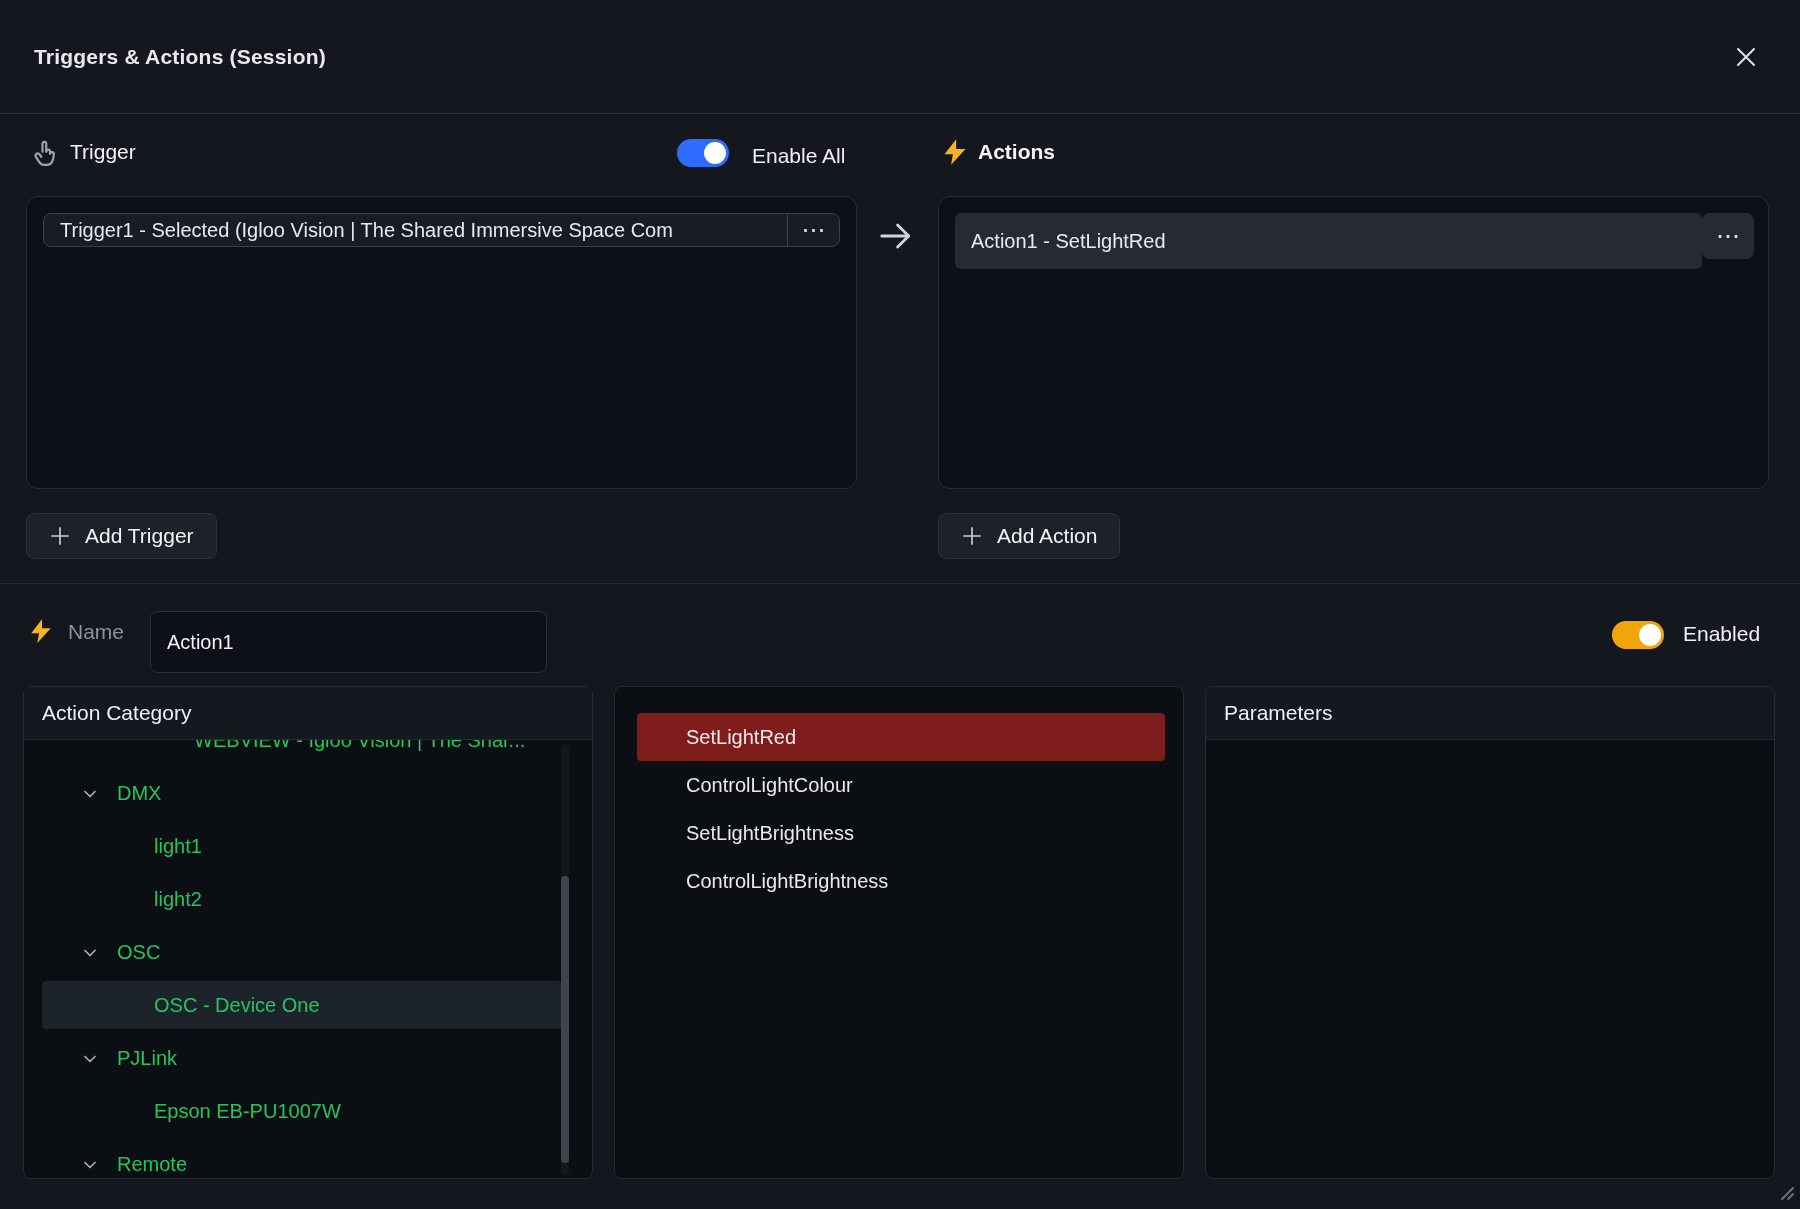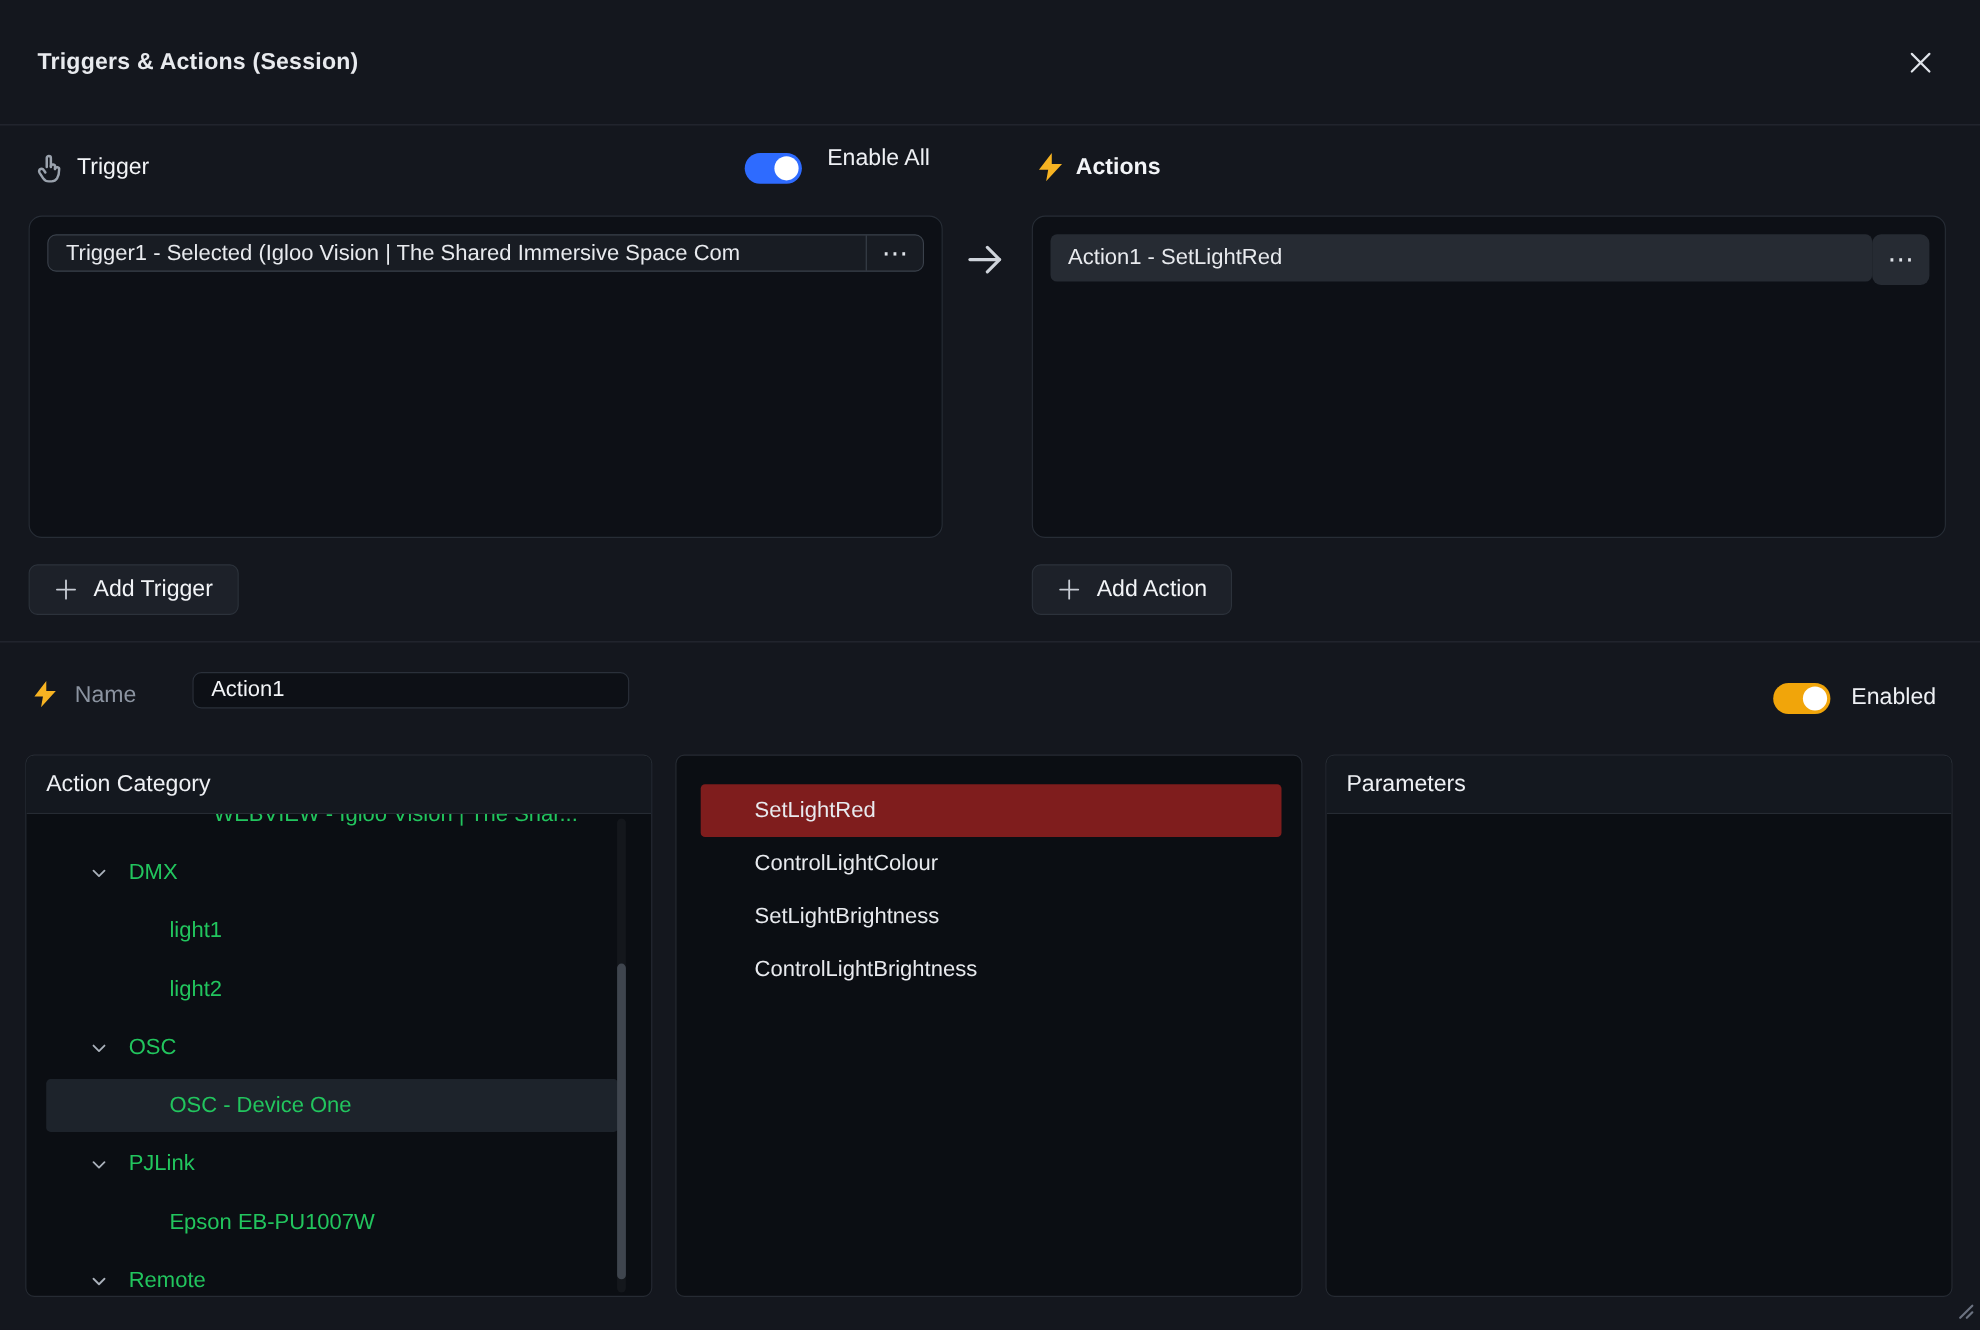--- a/index.html
+++ b/index.html
@@ -54,21 +54,21 @@
     flex:1; display:flex; align-items:center; padding:0 16px;
     font-size:20px; white-space:nowrap; overflow:hidden;
   }
   .trigger-row .row-ellipsis {
     width:52px; border-left:1px solid #3a414b;
     display:flex; align-items:center; justify-content:center;
     font-size:24px; color:#dfe3e9; cursor:pointer;
   }
 
   .action-item-row {
-    position:absolute; left:16px; top:16px; width:747px; height:43px;
+    position:absolute; left:16px; top:16px; width:747px; height:56px;
     background:#262b33; border-radius:6px;
     display:flex; align-items:center; padding:0 16px;
     font-size:20px; cursor:pointer;
   }
   .action-item-ellipsis {
     position:absolute; right:14px; top:16px; width:52px; height:46px;
     background:#262b33; border-radius:8px;
     display:flex; align-items:center; justify-content:center;
     font-size:24px; color:#dfe3e9; cursor:pointer;
   }
@@ -83,24 +83,24 @@
     font-size:21px; color:#f2f4f7; cursor:pointer;
   }
   .add-btn.left  { left:26px; }
   .add-btn.right { left:938px; }
 
   .section-divider { position:absolute; left:0; right:0; top:583px; border-top:1px solid #272c34; }
 
   
   .name-label { position:absolute; left:68px; top:620px; font-size:21px; color:#8b93a0; }
   .name-input {
-    position:absolute; left:150px; top:611px; width:397px; height:33px;
+    position:absolute; left:150px; top:611px; width:397px; height:62px;
     background:#0d1016; border:1px solid #2a303a; border-radius:8px;
     color:#f2f4f7; font-size:20px; font-family:"Liberation Sans", sans-serif;
-    padding:4px 16px; outline:none;margin-left:25px;
+    padding:4px 16px; outline:none;
   }
 
   
   .col-panel {
     position:absolute; top:686px; width:570px; height:493px;
     background:#0b0e13; border:1px solid #262b33; border-radius:8px;
     overflow:hidden;
   }
   .col-panel .col-header {
     height:53px; background:#14181f; border-bottom:1px solid #262b33;
@@ -162,21 +162,21 @@
     <path d="M10 11V4.5a1.5 1.5 0 0 1 3 0V11"></path>
     <path d="M13 10.5a1.5 1.5 0 0 1 3 .5v1.5"></path>
     <path d="M16 12.5a1.5 1.5 0 0 1 3 .5c0 3-.5 4.8-1.5 6.3-.9 1.4-2.3 2.2-4 2.2h-1.9c-2.1 0-3.3-.9-4.3-2.4l-2.6-4c-.6-1-.2-2.2.9-2.6.8-.3 1.8.1 2.3.9l1.1 1.6"></path>
   </svg>
 </span>
 <span class="sec-label" style="left:70px; top:140px;">Trigger</span>
 
 <div class="toggle blue" style="left:677px; top:139px;">
   <div class="knob"></div>
 </div>
-<span class="toggle-label" style="left:752px; top:132px;">Enable All</span>
+<span class="toggle-label" style="left:752px; top:144px;">Enable All</span>
 
 <span class="icon-abs" style="left:941px; top:136px;">
   <svg class="bolt" width="28" height="32" viewBox="0 0 24 24">
       <path d="M13 1 L3 14 h7.2 L8.6 23 L21 9.5 h-8 Z"></path>
     </svg>
 </span>
 <span class="sec-label" style="left:978px; top:140px;font-weight:bold;">Actions</span>
 
 <div class="panel-box left">
   <div class="trigger-row">

